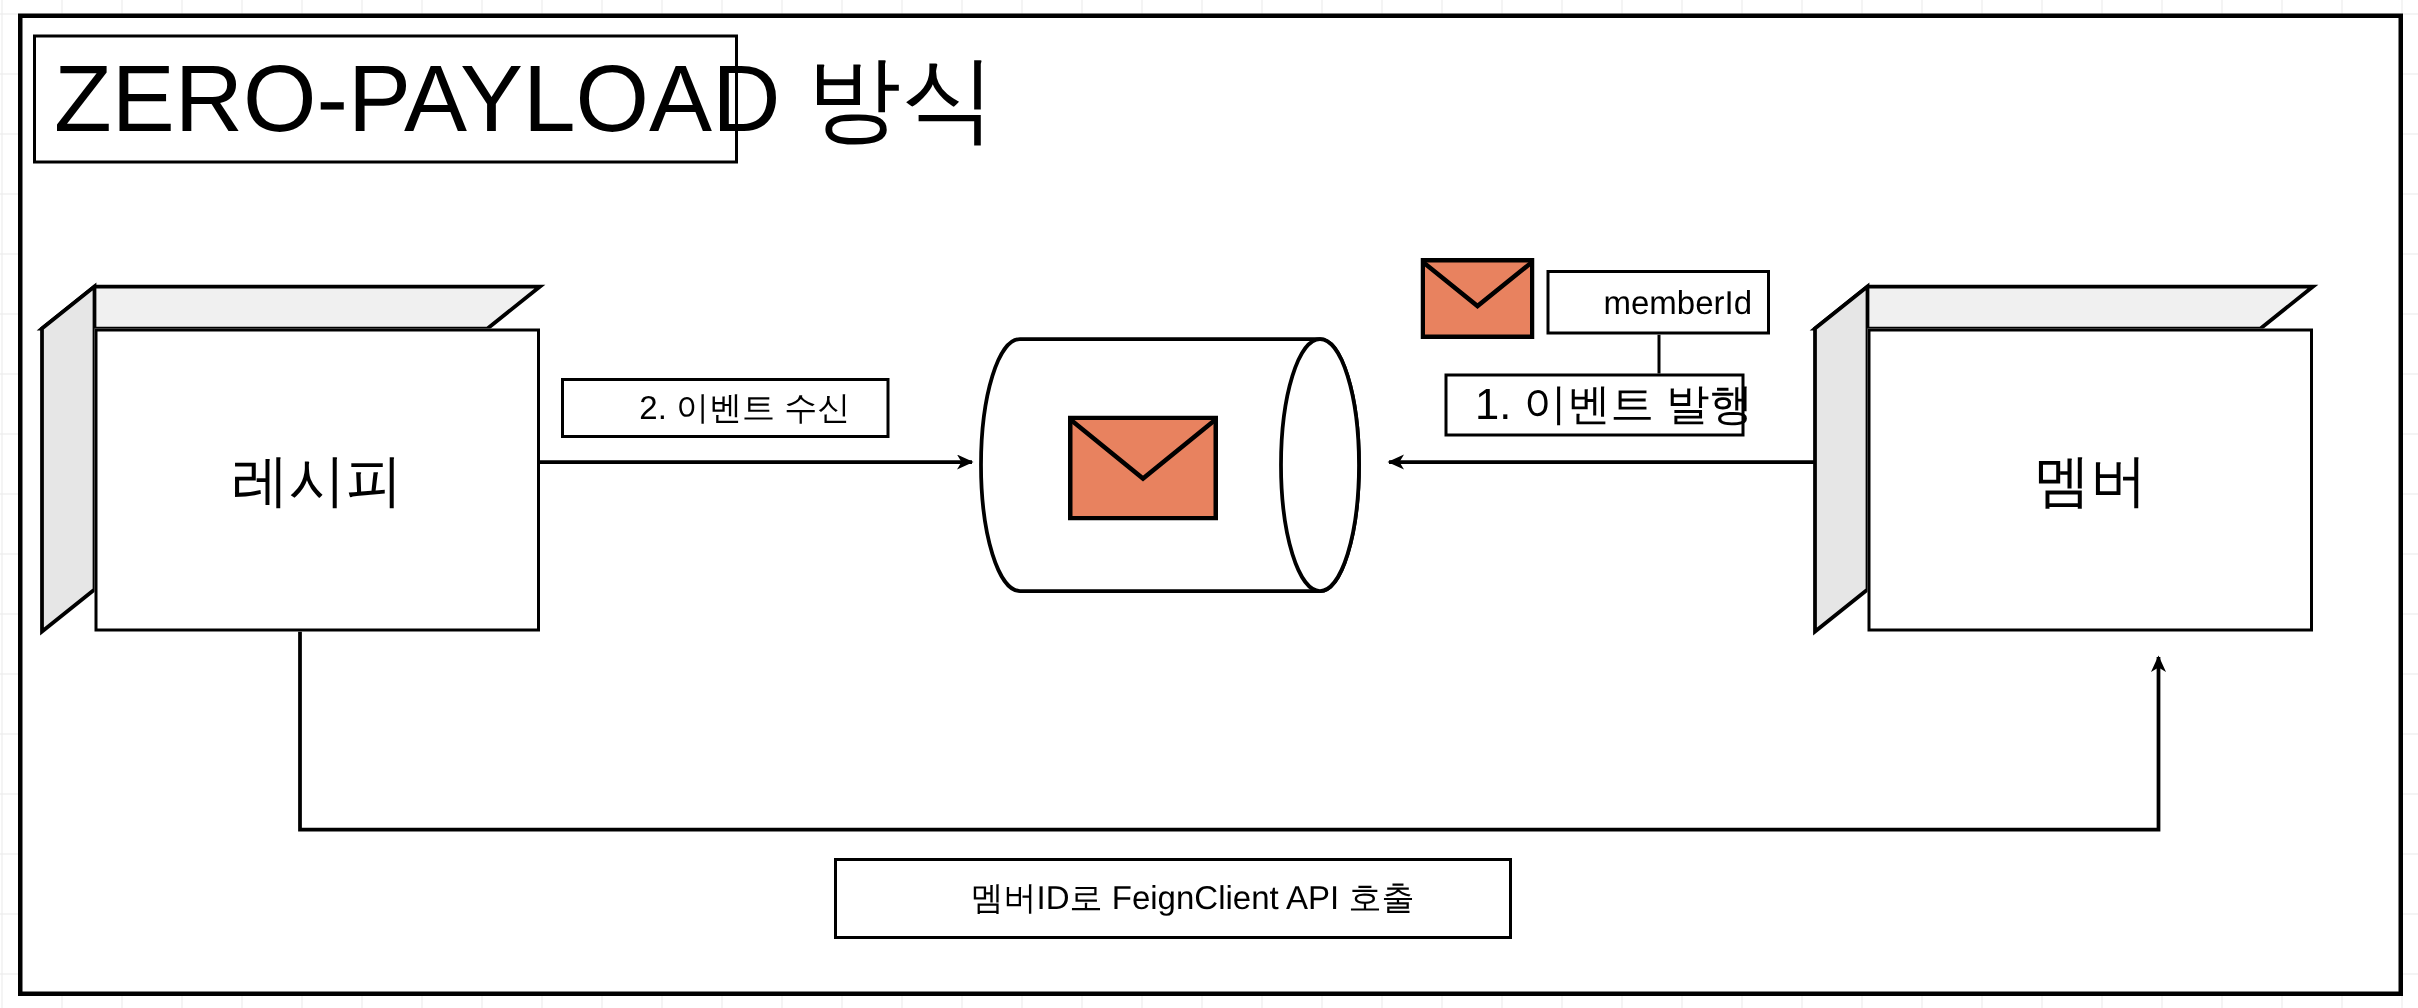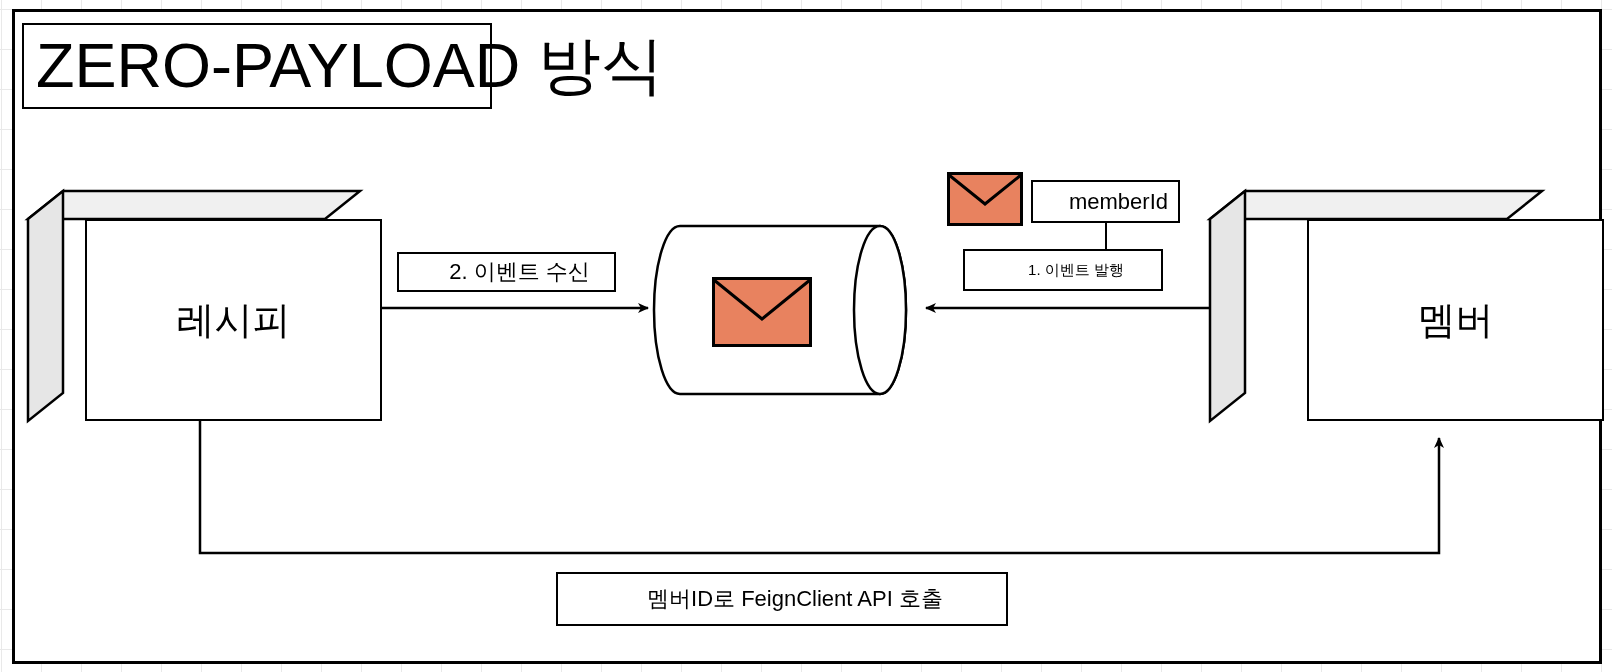--- a/index.html
+++ b/index.html
@@ -64,28 +64,27 @@
     letter-spacing: 0px;
     justify-content: flex-start;
     padding-left: 12px;
   }
   #label-event-receive {
     left: 374px;
     top: 252px;
     width: 219px;
     height: 40px;
     font-size: 22px;
-    margin-left: 23px;
   }
   #label-event-publish {
     left: 963px;
     top: 249px;
     width: 200px;
     height: 42px;
-    font-size: 15px;
+    font-size: 29px;
   }
   #label-member-id {
     left: 1031px;
     top: 180px;
     width: 149px;
     height: 43px;
     font-size: 22px;
   }
   #label-feign {
     left: 556px;
@@ -103,22 +102,22 @@
     background: #ffffff;
     border: 2px solid #000000;
     box-sizing: border-box;
     display: flex;
     align-items: center;
     justify-content: center;
     font-size: 38px;
     color: #000000;
   }
   #box-recipe { left: 28px; top: 191px; width: 332px; height: 230px; }
-  #box-recipe .front { left: 35px; top: 28px; width: 297px; height: 202px; margin-left: 22px; }
-  #box-member { left: 1272px; top: 191px; width: 332px; height: 230px; }
+  #box-recipe .front { left: 35px; top: 28px; width: 297px; height: 202px; }
+  #box-member { left: 1210px; top: 191px; width: 332px; height: 230px; }
   #box-member .front { left: 35px; top: 28px; width: 297px; height: 202px; }
   
   .envelope {
     position: absolute;
   }
   #env-queue { left: 712px; top: 277px; width: 100px; height: 70px; }
   #env-small { left: 947px; top: 172px; width: 76px; height: 54px; }
 </style>
 </head>
 <body>

